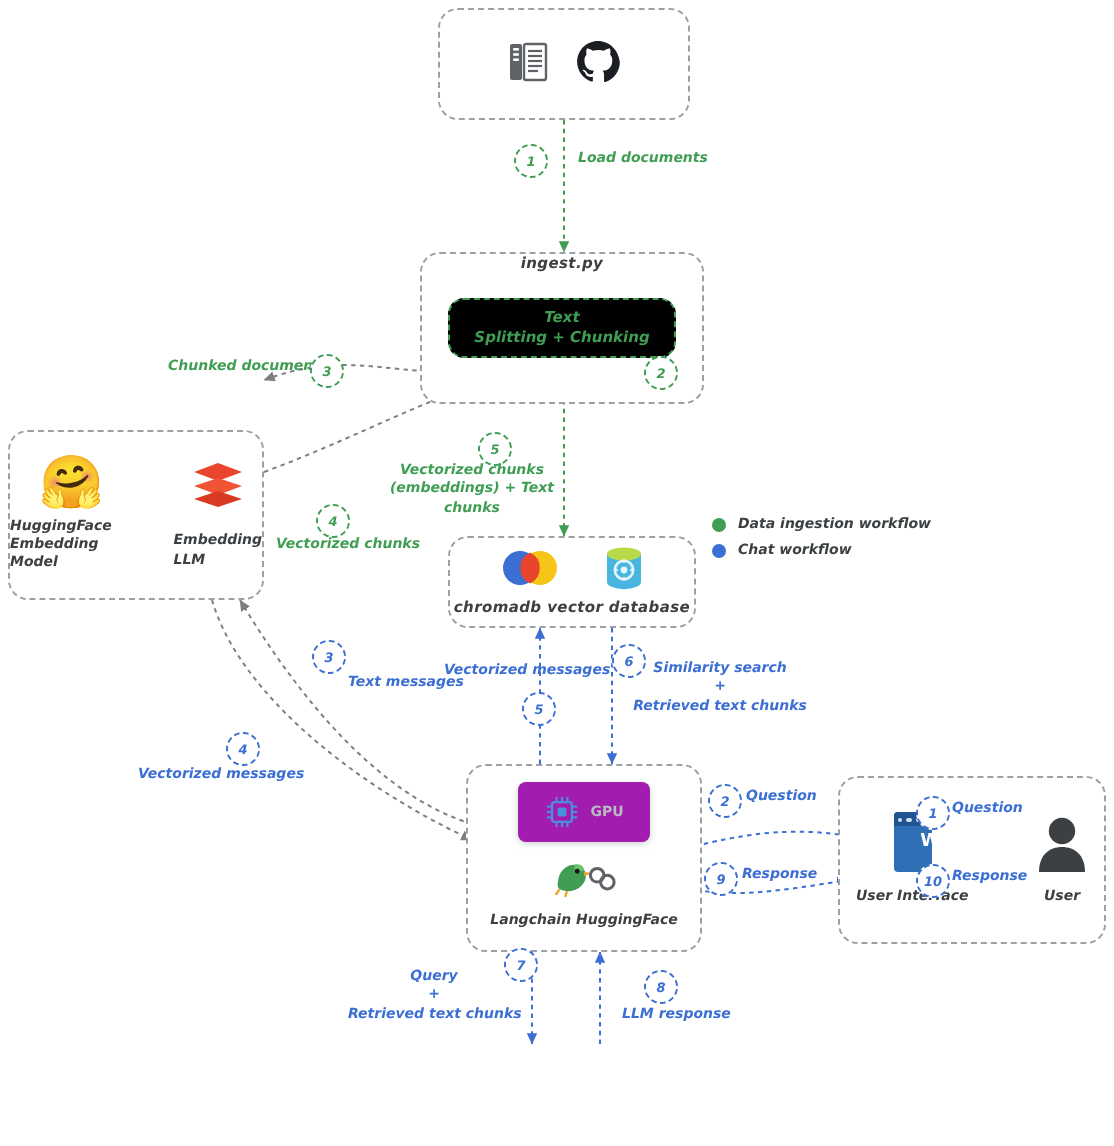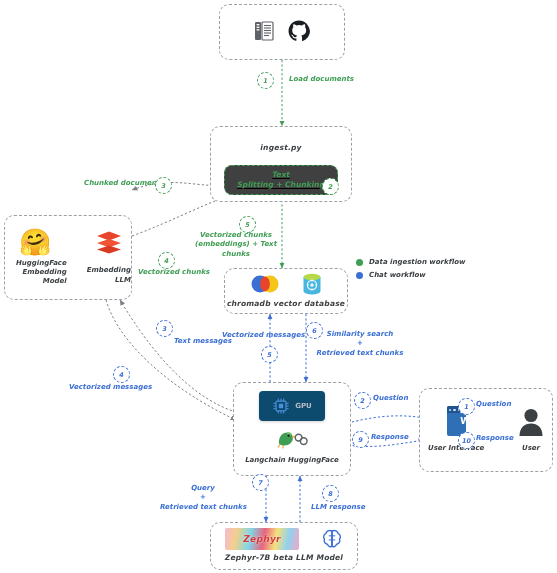--- a/index.html
+++ b/index.html
@@ -26,26 +26,26 @@
     color:#3c4043;
     text-align:center;
     line-height:1.35;
     letter-spacing:.2px;
   }
   .icon-row{display:flex;align-items:center;justify-content:center;gap:14px;}
   .icon-col{display:flex;flex-direction:column;align-items:center;gap:4px;}
   .sub-label{
     font-family:"DejaVu Sans", sans-serif;
     font-style:italic;font-weight:bold;font-size:7px;color:#3c4043;
-    text-align:right;line-height:1.3;
+    text-align:left;line-height:1.3;
   }
 
   
   .subbox{
-    border:1px dashed #3f9e54;border-radius:8px;background:#404040;
+    border:1px dashed #3f9e54;border-radius:8px;background:#000000;
     padding:4px 12px;
     text-decoration:underline;
   }
   .subbox .t{
     font-family:"DejaVu Sans",sans-serif;font-style:italic;font-weight:bold;
     font-size:7.5px;color:#3f9e54;text-align:center;line-height:1.35;
   }
 
   
   .elabel{
@@ -75,21 +75,21 @@
   .leg-txt{font-family:"DejaVu Sans",sans-serif;font-style:italic;font-weight:bold;
     font-size:7px;color:#3c4043;}
 
   
   #wires{position:absolute;left:0;top:0;width:557px;height:573px;pointer-events:none;}
 
   
   .ico{display:block;}
   .hf{font-size:26px;line-height:1;}
   .gpu-card{
-    width:66px;height:30px;background:#0c4a6e;border-radius:4px;
+    width:66px;height:30px;background:#a21caf;border-radius:4px;
     display:flex;align-items:center;justify-content:center;gap:5px;
     box-shadow:0 1px 3px rgba(0,0,0,.18);
   }
   .gpu-txt{font-family:"DejaVu Sans",sans-serif;font-size:7px;color:#b8bcc2;font-weight:bold;}
   .zephyr-banner{
     width:74px;height:22px;border-radius:2px;
     background:linear-gradient(100deg,#f7b9cf 0%,#f3d08a 16%,#7fd6e8 34%,#e8657f 52%,#f6e07a 68%,#8fd2f0 84%,#f2a7c4 100%);
     display:flex;align-items:center;justify-content:center;position:relative;overflow:hidden;
   }
   .zephyr-txt{
@@ -174,21 +174,21 @@
         </svg>
       </span>
       <span>
         <svg class="ico" width="22" height="22" viewBox="0 0 24 24">
           <path fill="#1b1f23" d="M12 .5C5.7.5.6 5.6.6 11.9c0 5 3.3 9.3 7.8 10.8.6.1.8-.2.8-.6v-2c-3.2.7-3.9-1.5-3.9-1.5-.5-1.3-1.3-1.7-1.3-1.7-1-.7.1-.7.1-.7 1.1.1 1.7 1.2 1.7 1.2 1 1.8 2.7 1.3 3.4 1 .1-.7.4-1.3.7-1.6-2.6-.3-5.3-1.3-5.3-5.8 0-1.3.5-2.3 1.2-3.1-.1-.3-.5-1.5.1-3.2 0 0 1-.3 3.3 1.2a11.4 11.4 0 016 0c2.3-1.5 3.3-1.2 3.3-1.2.6 1.7.2 2.9.1 3.2.8.8 1.2 1.8 1.2 3.1 0 4.5-2.7 5.5-5.3 5.8.4.4.8 1.1.8 2.2v3.3c0 .4.2.7.8.6 4.5-1.5 7.8-5.8 7.8-10.8C23.4 5.6 18.3.5 12 .5z"></path>
         </svg>
       </span>
     </div>
   </div>
 
-  <div class="node" style="left:210px;top:126px;width:142px;height:76px;justify-content:flex-start;padding-top:16px;">
+  <div class="node" style="left:210px;top:126px;width:142px;height:76px;justify-content:flex-start;padding-top:0;">
     <div class="node-label">ingest.py</div>
     <div class="subbox" style="margin-top:12px;">
       <div class="t">Text</div>
       <div class="t">Splitting + Chunking</div>
     </div>
   </div>
 
   <div class="node" style="left:4px;top:215px;width:128px;height:85px;">
     <div class="icon-row" style="gap:20px;">
       <div class="icon-col">
@@ -305,36 +305,20 @@
         <div class="sub-label" style="margin-top:3px;">User</div>
       </div>
     </div>
   </div>
 
   <div class="step blue" style="left:458px;top:398px;">1</div>
   <div class="elabel blue" style="left:476px;top:400px;">Question</div>
   <div class="step blue" style="left:458px;top:432px;">10</div>
   <div class="elabel blue" style="left:476px;top:434px;">Response</div>
 
-  <div class="node" style="left:210px;top:522px;width:148px;height:48px;">
-    <div class="icon-row" style="gap:22px;margin-bottom:3px;">
-      <span class="zephyr-banner">
-        <span class="zephyr-txt">Zephyr</span>
-      </span>
-      <span>
-        <svg class="ico" width="22" height="20" viewBox="0 0 24 22">
-          <path d="M12 2.2 C9 .9 5.6 2.4 5.2 5.2 C2.8 6 2 9.3 3.8 11.2 C2.6 13.5 4.2 16.6 7 16.8 C7.8 19.4 11 20.4 12 18.6 Z" fill="none" stroke="#3b6fd4" stroke-width="1.5" stroke-linejoin="round"></path>
-          <path d="M12 2.2 C15 .9 18.4 2.4 18.8 5.2 C21.2 6 22 9.3 20.2 11.2 C21.4 13.5 19.8 16.6 17 16.8 C16.2 19.4 13 20.4 12 18.6 Z" fill="none" stroke="#3b6fd4" stroke-width="1.5" stroke-linejoin="round"></path>
-          <path d="M12 4.5 V18" stroke="#3b6fd4" stroke-width="1.2"></path>
-          <path d="M8.4 7.5 H11 M8.4 12 H11 M13 7.5 H15.6 M13 12 H15.6" stroke="#3b6fd4" stroke-width="1.1"></path>
-        </svg>
-      </span>
-    </div>
-    <div class="node-label">Zephyr-7B beta LLM Model</div>
-  </div>
 
   <div id="legend">
     <div class="leg-row">
       <span class="leg-dot" style="background:#3f9e54;"></span>
       <span class="leg-txt">Data ingestion workflow</span>
     </div>
     <div class="leg-row">
       <span class="leg-dot" style="background:#3b6fd4;"></span>
       <span class="leg-txt">Chat workflow</span>
     </div>
@@ -367,21 +351,21 @@
 
   <div class="elabel blue" style="left:222px;top:331px;">Vectorized messages</div>
   <div class="step blue" style="left:261px;top:346px;">5</div>
 
   <div class="step blue" style="left:306px;top:322px;">6</div>
   <div class="elabel blue" style="left:314px;top:330px;text-align:center;width:92px;">Similarity search
 +
 Retrieved text chunks</div>
 
   <div class="step blue" style="left:252px;top:474px;">7</div>
-  <div class="elabel blue" style="left:160px;top:484px;text-align:center;width:86px;">Query
+  <div class="elabel blue" style="left:174px;top:484px;text-align:center;width:86px;">Query
 +
 Retrieved text chunks</div>
 
   <div class="step blue" style="left:322px;top:485px;">8</div>
   <div class="elabel blue" style="left:311px;top:503px;">LLM response</div>
 
   <div class="step blue" style="left:352px;top:431px;">9</div>
   <div class="elabel blue" style="left:371px;top:433px;">Response</div>
 
 </div>

